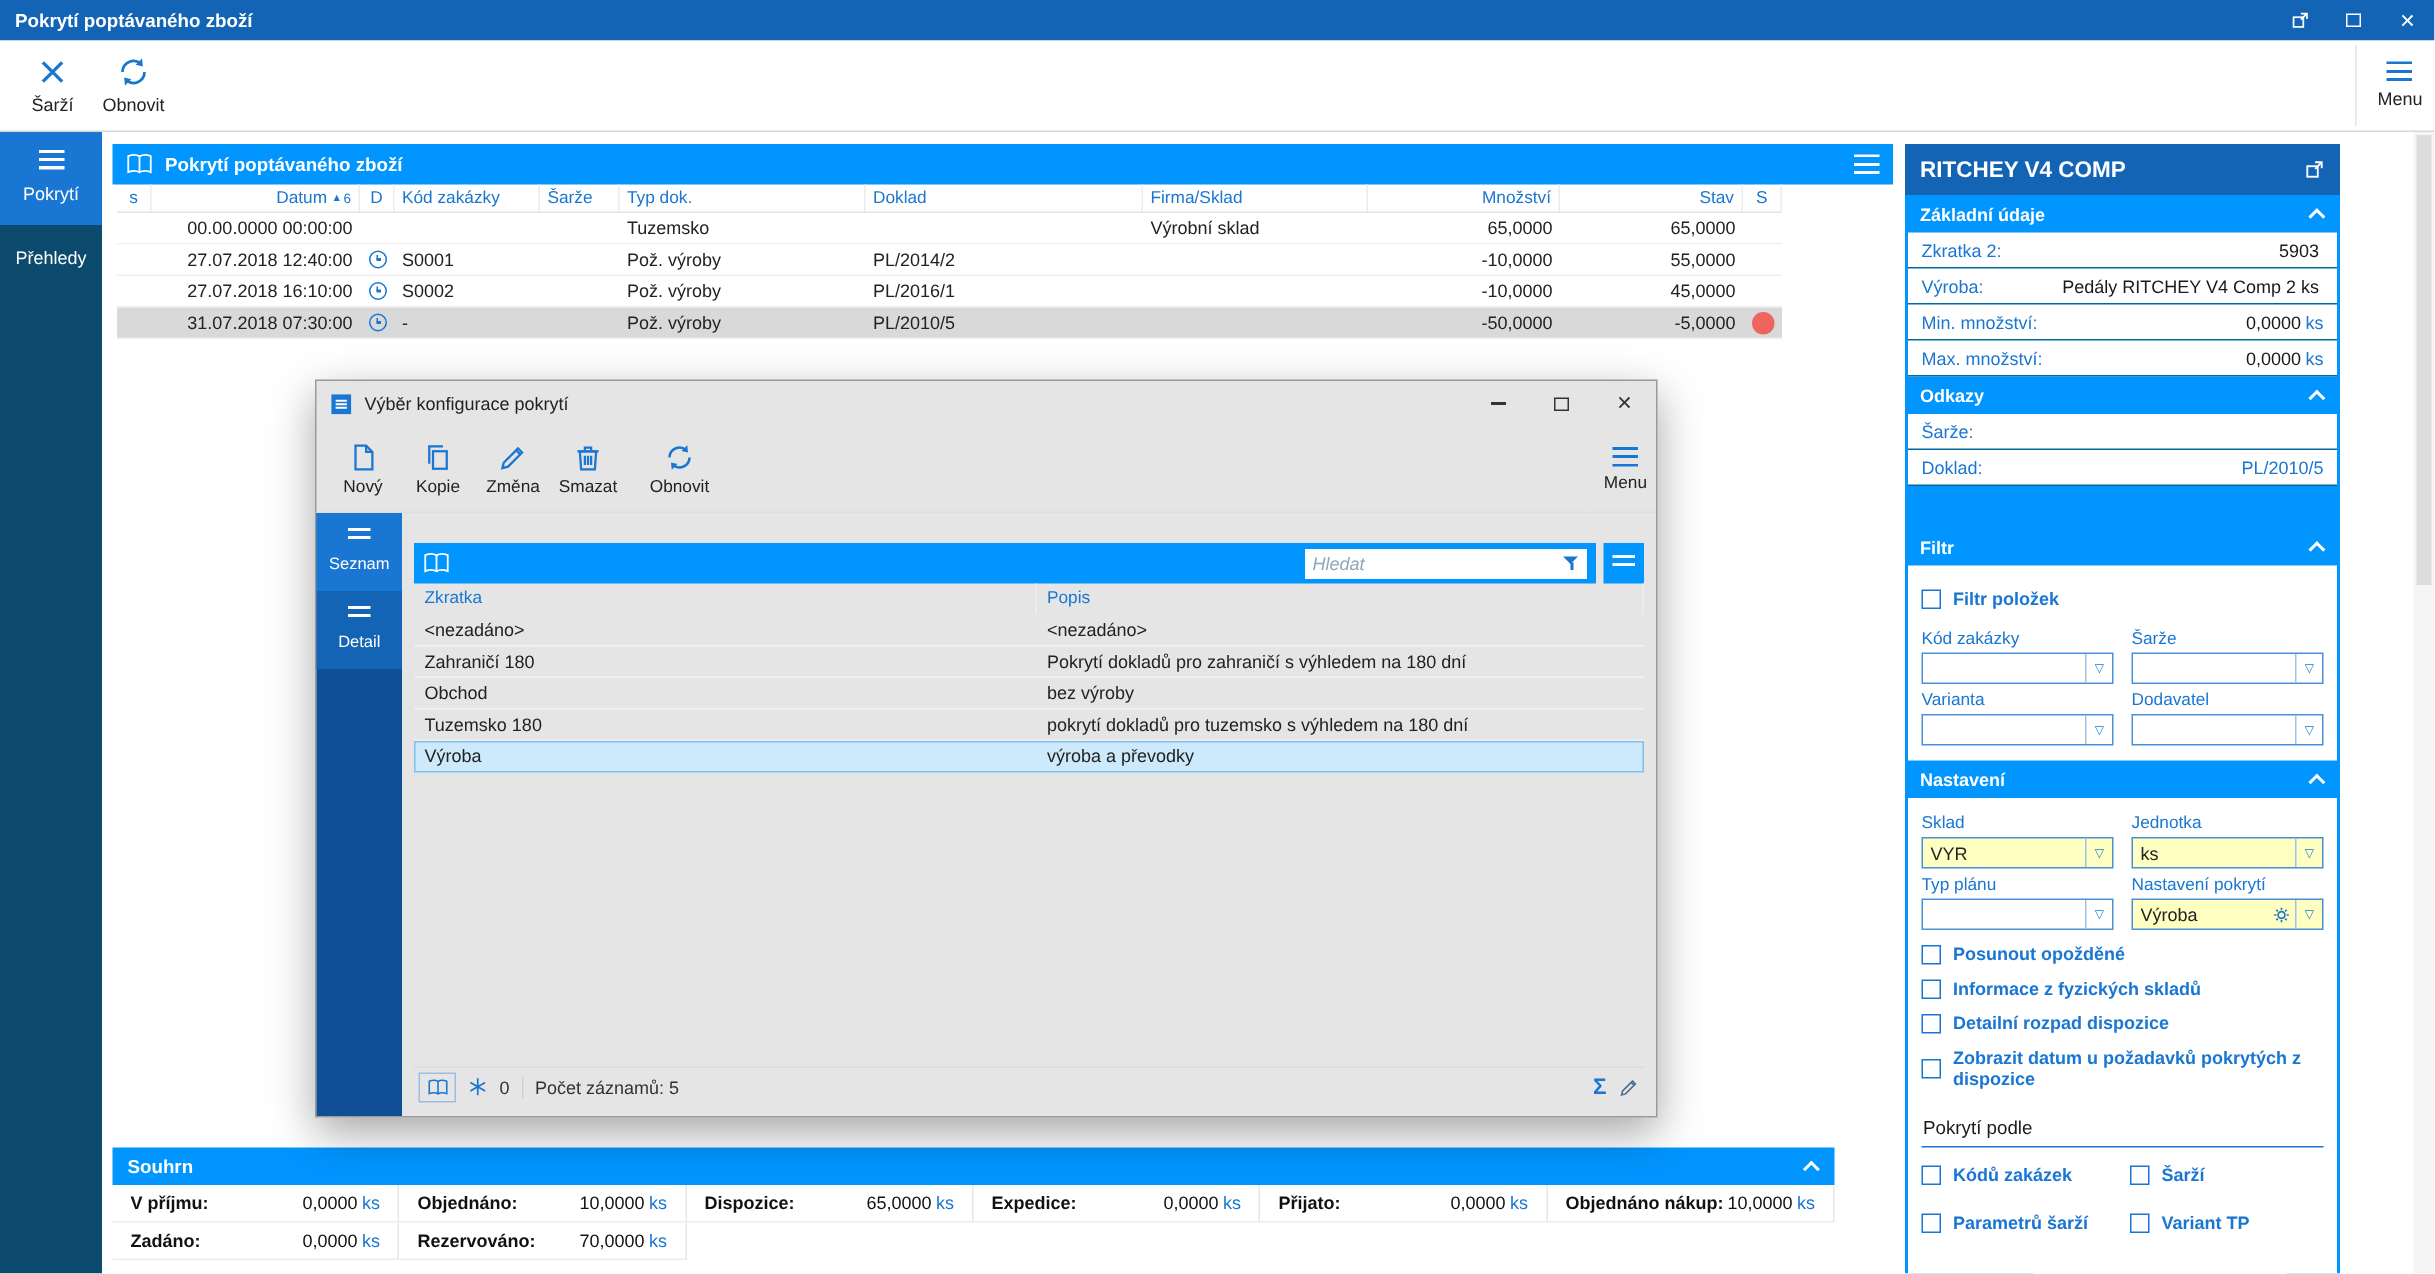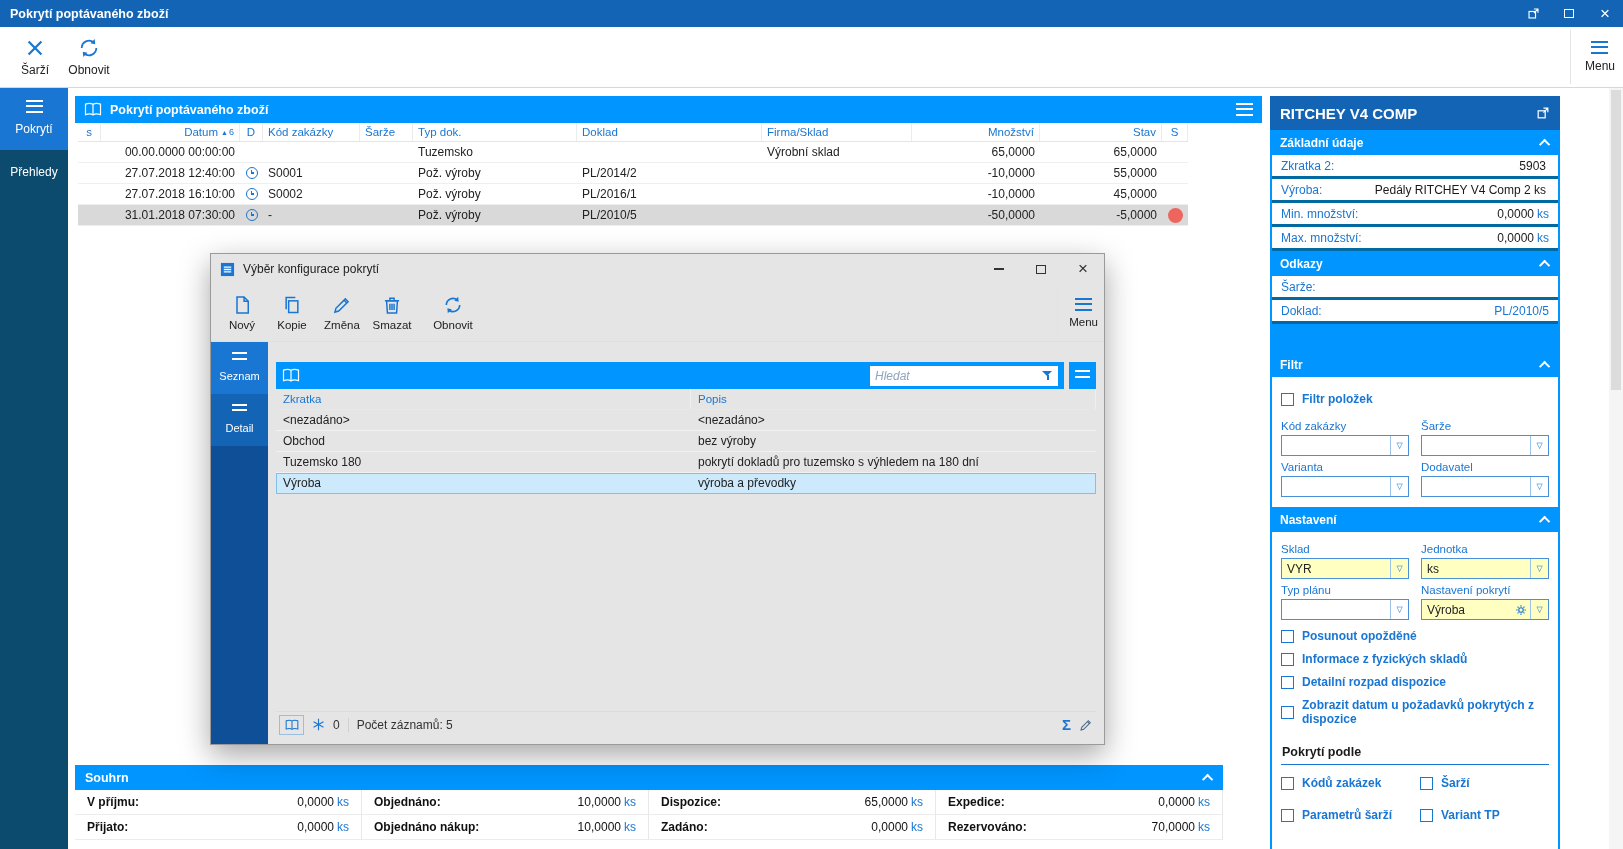--- a/index.html
+++ b/index.html
@@ -60,21 +60,21 @@
   .clock::before { content:""; position:absolute; left:4px; top:1.5px; width:1.4px; height:3.8px; background:#1976d2; }
   .clock::after  { content:""; position:absolute; left:4px; top:4.4px; width:3.4px; height:1.4px; background:#1976d2; }
   .status-dot { width:15px; height:15px; border-radius:50%; background:#ee655e; }
 
   
   .summary { position:absolute; left:0; top:677px; width:1148px; }
   .summary-header { height:25px; background:#0095ff; color:#fff; font-weight:bold; font-size:12.5px;
     display:flex; align-items:center; justify-content:space-between; padding:0 10px; }
   .chev-up { width:8px; height:8px; border-left:2px solid #fff; border-top:2px solid #fff;
     transform:rotate(45deg) translateY(2px); }
-  .summary-grid { display:grid; grid-template-columns:repeat(4,1fr); background:#fff; }
+  .summary-grid { display:grid; grid-template-columns:repeat(6,1fr); background:#fff; }
   .sum-cell { height:25px; display:flex; align-items:center; justify-content:space-between;
     padding:0 12px; border-right:1px solid #e8e8e8; border-bottom:1px solid #ececec; }
   .sum-cell .lab { font-weight:bold; color:#111; }
   .sum-val { color:#111; }
   .unit { color:#1976d2; margin-left:3px; }
 
   
   .dialog { position:absolute; left:210px; top:253px; width:895px; height:492px; background:#e5e5e5;
     border:1px solid #9a9a9a; box-shadow:0 10px 28px rgba(0,0,0,.35); display:flex; flex-direction:column; z-index:50; }
   .dlg-titlebar { height:30px; display:flex; align-items:center; gap:8px; padding-left:9px; font-size:12px; }
@@ -122,39 +122,39 @@
 
   
   .detail-panel { position:absolute; left:1270px; top:96px; width:290px; bottom:0; background:#0095ff;
     display:flex; flex-direction:column; }
   .dp-header { height:34px; background:#1464b5; color:#fff; font-weight:bold; font-size:15px;
     display:flex; align-items:center; justify-content:space-between; padding:0 10px; flex:0 0 auto; }
   .dp-sec { height:25px; color:#fff; font-weight:bold; font-size:12px; display:flex; align-items:center;
     justify-content:space-between; padding:0 10px; flex:0 0 auto; }
   .dp-card { background:#fff; margin:0 2px; flex:0 0 auto; }
   .dp-row { display:flex; justify-content:space-between; align-items:center; min-height:24px;
-    padding:0 9px; border-bottom:3px solid #0369a1; font-size:12px; }
+    padding:0 9px; border-bottom:1px solid #0369a1; font-size:12px; }
   .dp-lab { color:#1976d2; }
   .dp-val { color:#1a1a1a; }
   .dp-link { color:#1976d2; }
   .dp-gap { height:28px; flex:0 0 auto; }
   .pad-card { padding:6px 9px 10px; }
   .cb { width:13px; height:13px; border:1px solid #1976d2; background:#fff; flex:0 0 auto; }
   .cb-row { display:flex; align-items:center; gap:8px; margin:9px 0; }
   .cb-row .dp-lab { font-size:12px;font-weight:bold; }
   .fld-grid { display:grid; grid-template-columns:1fr 1fr; column-gap:12px; }
   .fld-lab { color:#1976d2; font-size:11.5px; margin:5px 0 3px; }
   .combo { height:21px; border:1px solid #4a90d9; background:#fff; display:flex; align-items:center;
     font-size:12px; padding-left:5px; }
   .combo .flex { flex:1; overflow:hidden; white-space:nowrap; }
   .combo.yellow { background:#ffffc2; }
   .dd { width:18px; align-self:stretch; border-left:1px solid #9cc3e8; display:flex; align-items:center;
     justify-content:center; color:#1976d2; font-size:8px; }
   .gear-zone { width:18px; align-self:stretch; display:flex; align-items:center; justify-content:center; }
-  .pp-heading { font-weight:bold; color:#1a1a1a; font-size:12.5px; padding:10px 1px 5px;
+  .pp-heading { font-weight:normal; color:#1a1a1a; font-size:12.5px; padding:10px 1px 5px;
     border-bottom:1px solid #1976d2; margin-bottom:2px; }
   .cov-grid { display:grid; grid-template-columns:1fr 1fr; column-gap:10px; }
   .settings-card { flex:1; }
 
   
   .vscroll { position:absolute; right:0; top:88px; width:14px; bottom:0; background:#f5f5f5; }
   .vthumb { position:absolute; left:2px; right:2px; top:2px; height:300px; background:#dcdcdc; }
 
   svg { display:block; }
 </style>
@@ -286,21 +286,21 @@
         <div>Pož. výroby</div>
         <div>PL/2016/1</div>
         <div></div>
         <div class="num">-10,0000</div>
         <div class="num">45,0000</div>
         <div class="cell-c"></div>
       </div>
 
       <div class="gridcols trow selected">
         <div></div>
-        <div class="num">31.01.2018 07:30:00</div>
+        <div class="num">31.07.2018 07:30:00</div>
         <div class="cell-c">
             <span class="clock"></span>
           </div>
         <div>-</div>
         <div></div>
         <div>Pož. výroby</div>
         <div>PL/2010/5</div>
         <div></div>
         <div class="num">-50,0000</div>
         <div class="num">-5,0000</div>
@@ -624,20 +624,24 @@
 
         <div class="dlg-thead">
           <div>Zkratka</div>
           <div>Popis</div>
         </div>
 
         <div class="dlg-rows">
           <div class="dlg-row">
               <div>&lt;nezadáno&gt;</div>
               <div>&lt;nezadáno&gt;</div>
+            </div>
+          <div class="dlg-row">
+              <div>Zahraničí 180</div>
+              <div>Pokrytí dokladů pro zahraničí s výhledem na 180 dní</div>
             </div>
           <div class="dlg-row">
               <div>Obchod</div>
               <div>bez výroby</div>
             </div>
           <div class="dlg-row">
               <div>Tuzemsko 180</div>
               <div>pokrytí dokladů pro tuzemsko s výhledem na 180 dní</div>
             </div>
           <div class="dlg-row selected">

